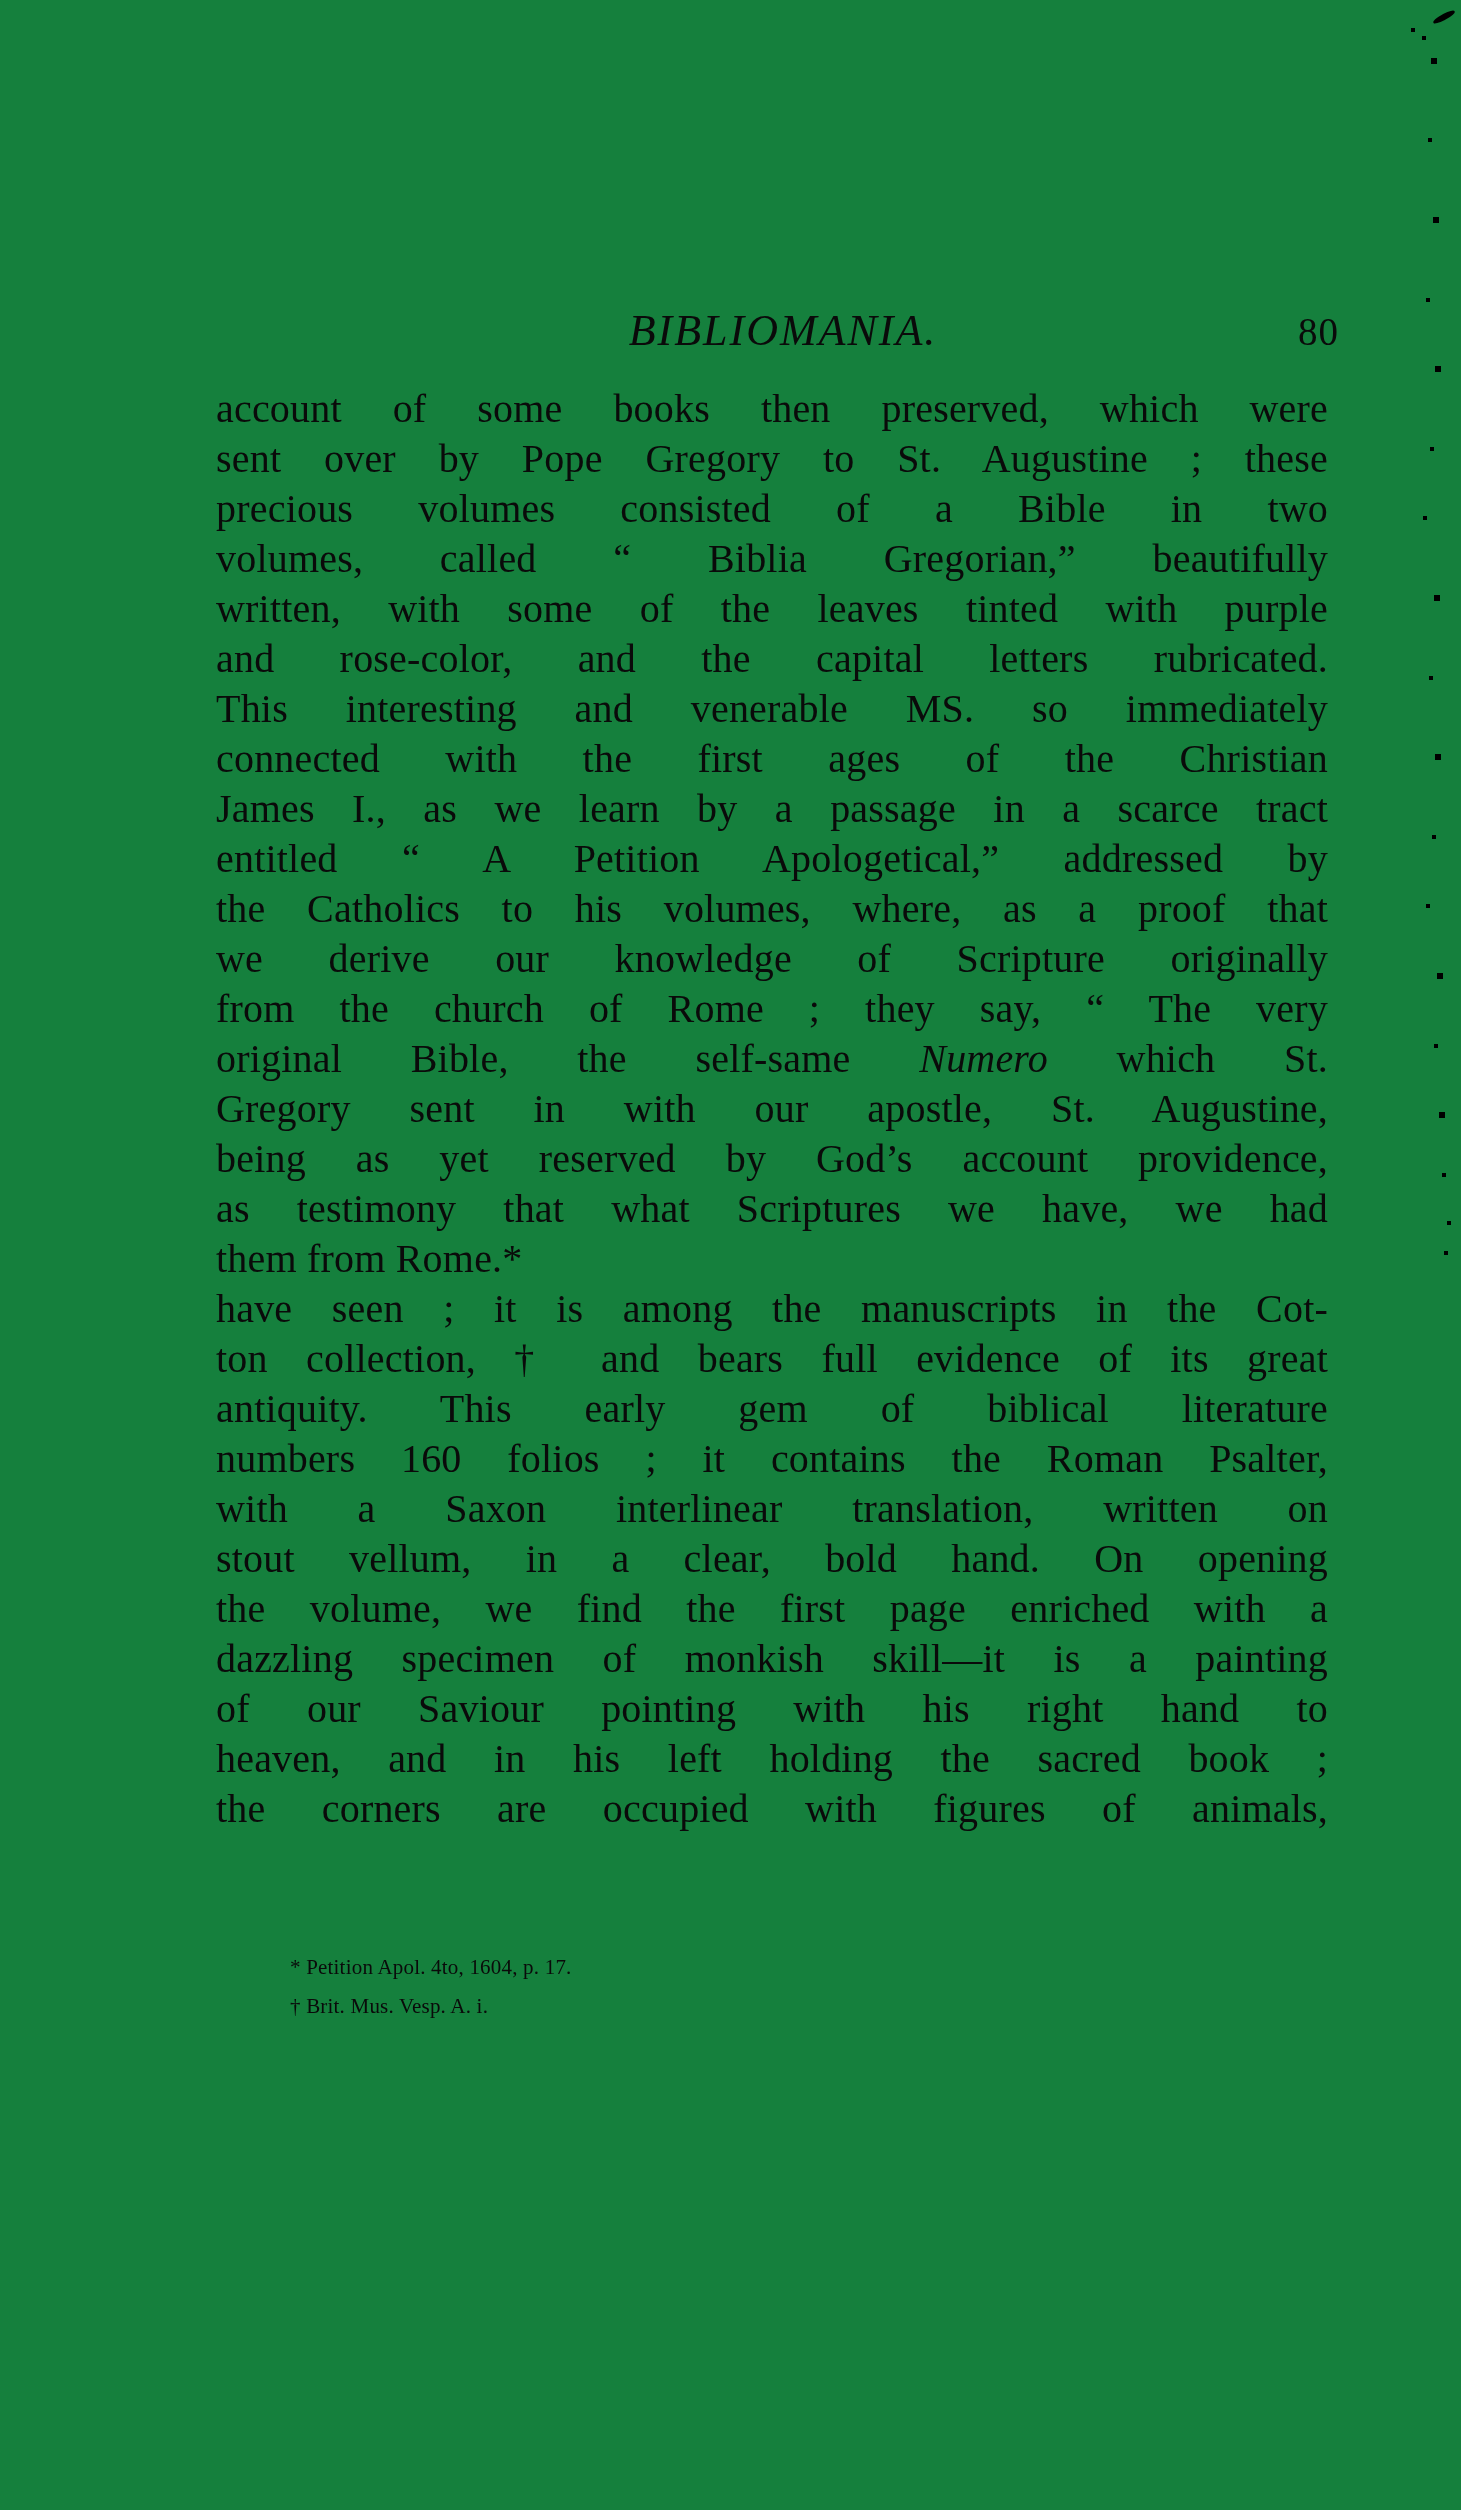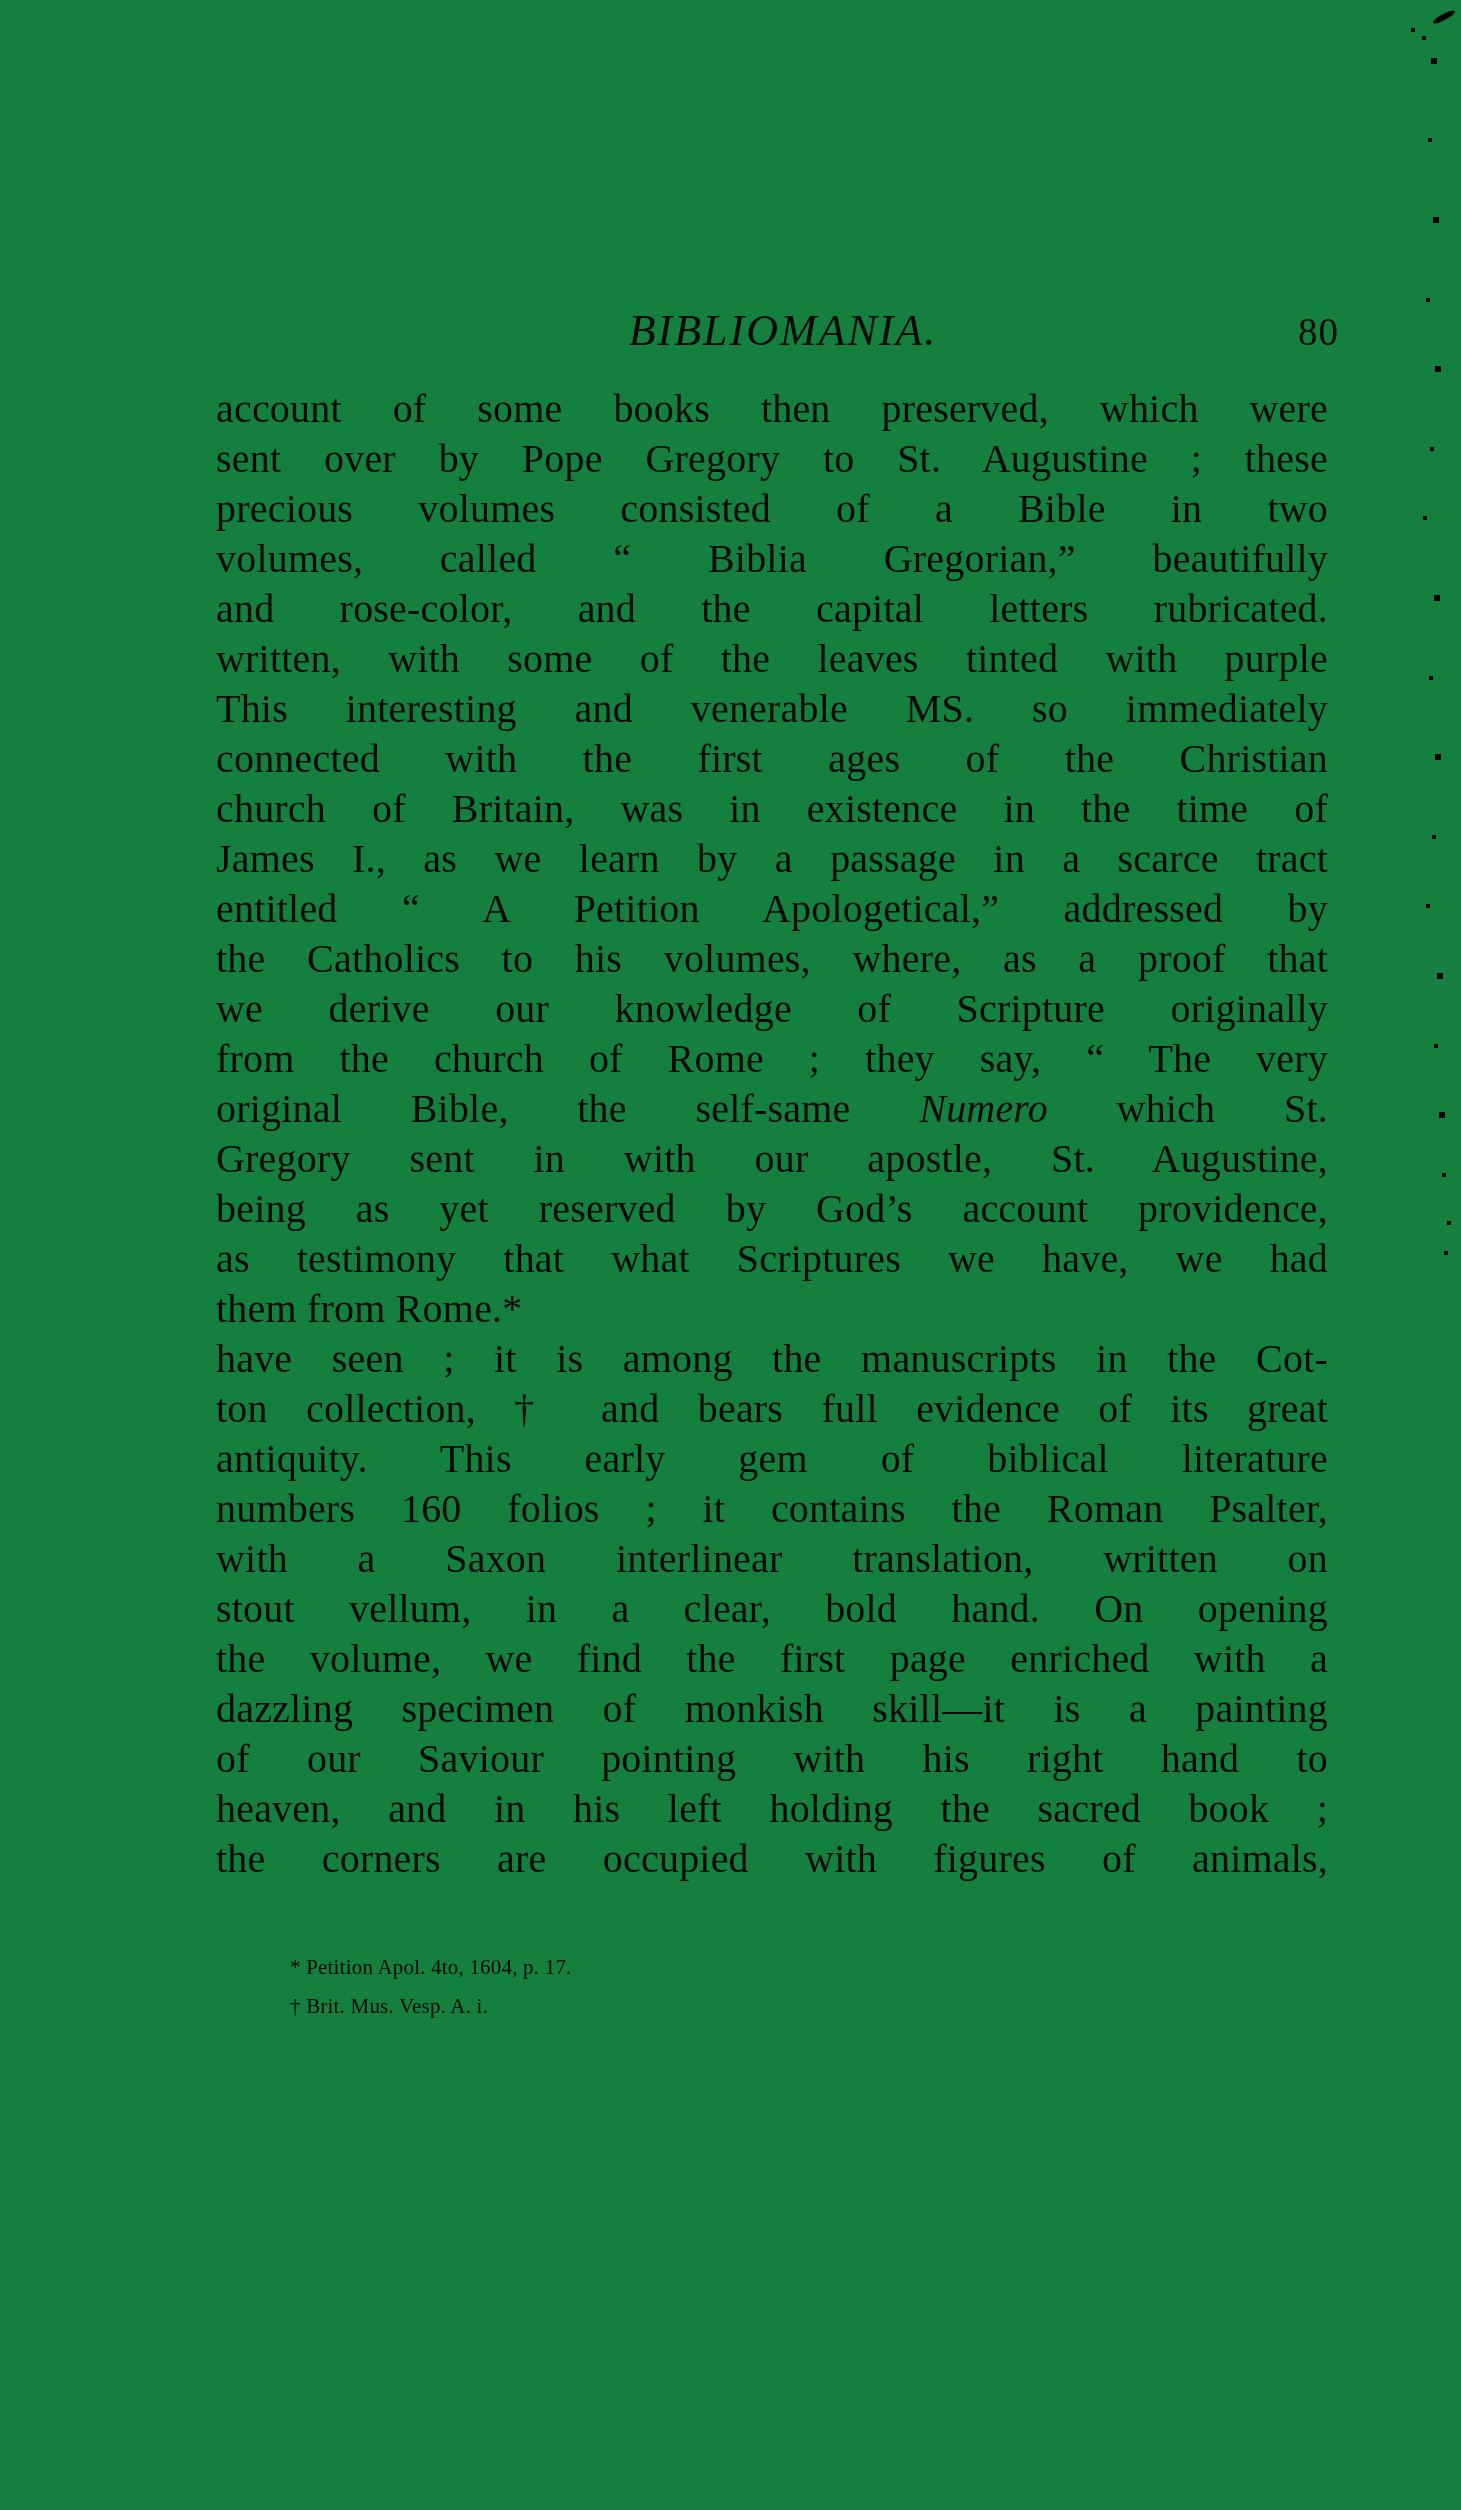--- a/index.html
+++ b/index.html
@@ -67,25 +67,24 @@
   <div class="header">
     <div class="title">BIBLIOMANIA.</div>
     <div class="pagenum">80</div>
   </div>
 
   <div class="body-text">
     <div class="bl">account of some books then preserved, which were</div>
     <div class="bl">sent over by Pope Gregory to St. Augustine ; these</div>
     <div class="bl">precious volumes consisted of a Bible in two</div>
     <div class="bl">volumes, called “ Biblia Gregorian,” beautifully</div>
+    <div class="bl">written, with some of the leaves tinted with purple</div>
     <div class="bl">and rose-color, and the capital letters rubricated.</div>
-    <div class="bl">written, with some of the leaves tinted with purple</div>
     <div class="bl">This interesting and venerable MS. so immediately</div>
     <div class="bl">connected with the first ages of the Christian</div>
-    <div class="bl">church of Britain, was in existence in the time of</div>
     <div class="bl">James I., as we learn by a passage in a scarce tract</div>
     <div class="bl">entitled “ A Petition Apologetical,” addressed by</div>
     <div class="bl">the Catholics to his volumes, where, as a proof that</div>
     <div class="bl">we derive our knowledge of Scripture originally</div>
     <div class="bl">from the church of Rome ; they say, “ The very</div>
     <div class="bl"><span>original Bible, the self-same </span><span class="ital">Numero</span><span> which St.</span></div>
     <div class="bl">Gregory sent in with our apostle, St. Augustine,</div>
     <div class="bl">being as yet reserved by God’s account providence,</div>
     <div class="bl">as testimony that what Scriptures we have, we had</div>
     <div class="bl nojust">them from Rome.*</div>

